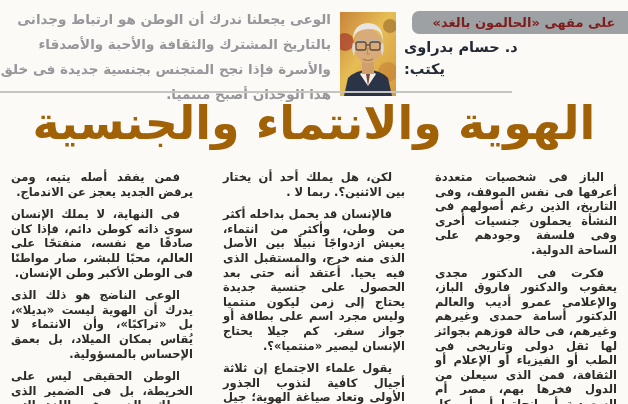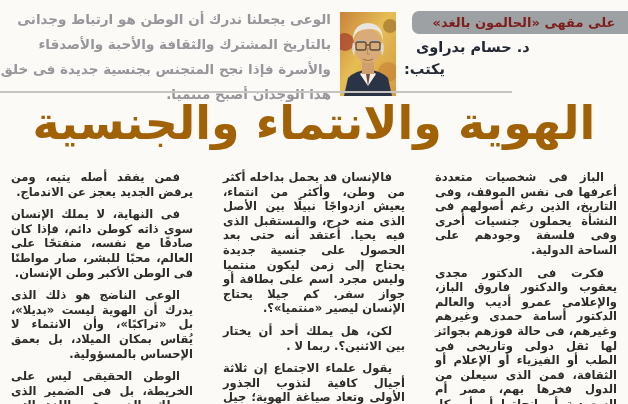--- a/index.html
+++ b/index.html
@@ -20,21 +20,21 @@
     overflow:hidden;background:#e3b957;
   }
   .photo svg{display:block;width:100%;height:100%;}
   .tag{
     position:absolute;left:412px;top:11px;width:224px;height:23px;
     background:#9ea1a3;border-radius:7px;
     display:flex;align-items:center;justify-content:center;
     color:#7f1d1d;font-weight:700;font-size:13px;direction:rtl;white-space:nowrap;
   }
   .author{
-    position:absolute;left:416px;top:39px;
+    position:absolute;left:404px;top:39px;
     font-size:14.5px;font-weight:800;color:#232833;direction:rtl;white-space:nowrap;
   }
   .writes{
     position:absolute;left:404px;top:61px;
     font-size:14.5px;font-weight:800;color:#232833;direction:rtl;white-space:nowrap;text-align:center;
   }
   .rule{
     position:absolute;left:0;top:91px;width:512px;height:2px;background:#c6c5c2;
   }
   
@@ -112,22 +112,22 @@
   <div class="rule"></div>
 
   <h1 class="headline">الهوية والانتماء والجنسية</h1>
 
   <div class="columns">
       <div class="col">
         <p>الباز فى شخصيات متعددة أعرفها فى نفس الموقف، وفى التاريخ، الذين رغم أصولهم فى النشأة يحملون جنسيات أخرى وفى فلسفة وجودهم على الساحة الدولية.</p>
         <p>فكرت فى الدكتور مجدى يعقوب والدكتور فاروق الباز، والإعلامى عمرو أديب والعالم الدكتور أسامة حمدى وغيرهم وغيرهم، فى حالة فوزهم بجوائز لها ثقل دولى وتاريخى فى الطب أو الفيزياء أو الإعلام أو الثقافة، فمن الذى سيعلن من الدول فخرها بهم، مصر أم السعودية أم إنجلترا أم أمريكا، الأصل أم الجنسية؟، وكيف</p>
       </div>
       <div class="col">
+        <p>لكن، هل يملك أحد أن يختار بين الاثنين؟. ربما لا .</p>
         <p>فالإنسان قد يحمل بداخله أكثر من وطن، وأكثر من انتماء، يعيش ازدواجًا نبيلًا بين الأصل الذى منه خرج، والمستقبل الذى فيه يحيا. أعتقد أنه حتى بعد الحصول على جنسية جديدة يحتاج إلى زمن ليكون منتميا وليس مجرد اسم على بطاقة أو جواز سفر. كم جيلا يحتاج الإنسان ليصير «منتميا»؟.</p>
-        <p>لكن، هل يملك أحد أن يختار بين الاثنين؟. ربما لا .</p>
         <p>يقول علماء الاجتماع إن ثلاثة أجيال كافية لتذوب الجذور الأولى وتعاد صياغة الهوية؛ جيل يهاجر، جيل يتأقلم، وجيل يندمج. لكن الفلاسفة يهمسون بأن الزمن وحده لا يكفى، فالهوية ليست فى عدد السنوات، بل فى عمق الإحساس بالمعنى.</p>
       </div>
       <div class="col">
         <p>فمن يفقد أصله يتيه، ومن يرفض الجديد يعجز عن الاندماج.</p>
         <p>فى النهاية، لا يملك الإنسان سوى ذاته كوطن دائم، فإذا كان صادقًا مع نفسه، منفتحًا على العالم، محبًا للبشر، صار مواطنًا فى الوطن الأكبر وطن الإنسان.</p>
         <p>الوعى الناضج هو ذلك الذى يدرك أن الهوية ليست «بديلا»، بل «تراكبًا»، وأن الانتماء لا يُقاس بمكان الميلاد، بل بعمق الإحساس بالمسؤولية.</p>
         <p>الوطن الحقيقى ليس على الخريطة، بل فى الضمير الذى يربطك بالخير، فى اللغة التى ينطق بها حبك، فى اليد التى تمتد بالعطاء دون سؤال عن الأصل أو الجنسية.</p>
       </div>
     </div>
 

